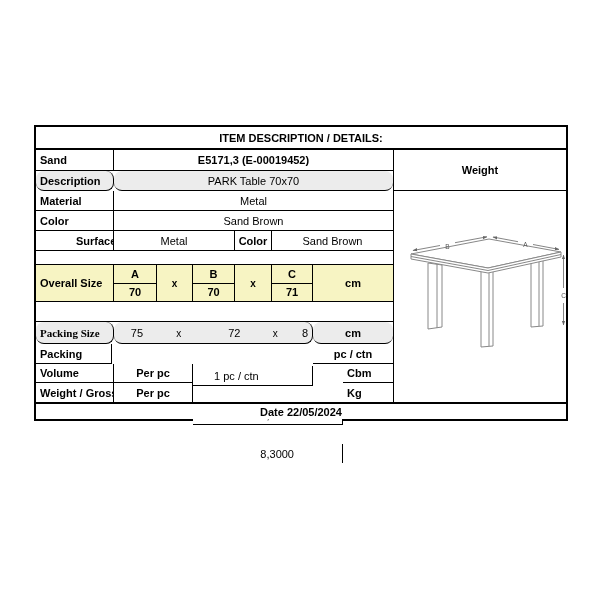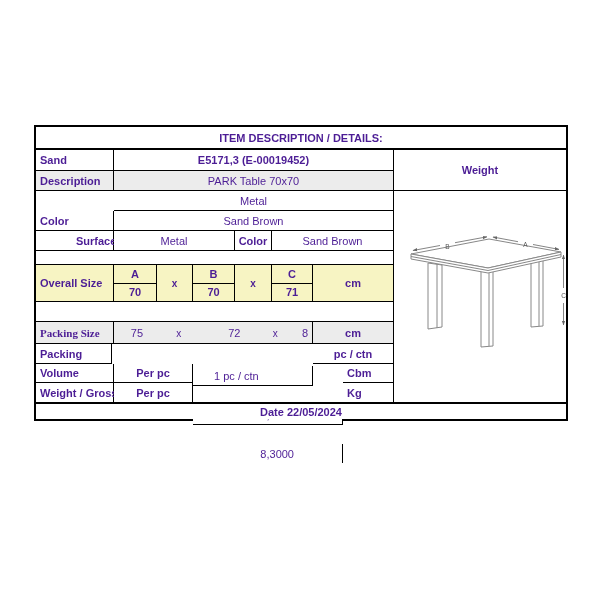--- a/index.html
+++ b/index.html
@@ -1,30 +1,30 @@
 <!DOCTYPE html>
 <html style="--border: #000000; --row-gray: #ececec; --highlight-yellow: #f7f4c3; --drawing-line: #888888; --dim-line: #666666;"><head>
 <meta charset="utf-8">
 <style>
   html,body{margin:0;padding:0;background:#fff;}
   .sheet{position:relative;width:600px;height:600px;background:#fff;
-         font-family:"Liberation Sans",sans-serif;color:#4c1d95;}
+         font-family:"Liberation Sans",sans-serif;color:#000000;}
   .tbl{position:absolute;left:36px;top:127px;width:530px;height:292px;}
   .outer{position:absolute;inset:-2px;border:2px solid var(--border,#000);pointer-events:none;}
   .c{position:absolute;box-sizing:border-box;display:flex;align-items:center;justify-content:center;
      font-size:11px;white-space:nowrap;background:#fff;}
   .lb{justify-content:flex-start;padding-left:4px;font-weight:bold;}
   .bold{font-weight:bold;}
   .small{font-size:10px;}
   .br{border-right:1px solid var(--border,#000);}
   .bb{border-bottom:1px solid var(--border,#000);}
   .bl{border-left:1px solid var(--border,#000);}
   .bb2{border-bottom:2px solid var(--border,#000);}
   .bt2{border-top:2px solid var(--border,#000);}
-  .gray{background:var(--row-gray,#ececec);}
+  .gray{background:var(--row-gray,#ececec);border-radius:8px;}
   .yellow{background:var(--highlight-yellow,#f7f4c3);}
   .halves{flex-direction:column;align-items:stretch;padding:0;}
   .half{flex:1;display:flex;align-items:center;justify-content:center;font-weight:bold;}
   .half.first{border-bottom:1px solid var(--border,#000);}
   .rel{position:relative;}
   .pos{position:absolute;top:50%;transform:translate(-50%,-50%);}
   .unit-l{justify-content:flex-start;padding-left:4px;font-weight:bold;}
   svg{display:block;overflow:visible;}
   svg text{font-family:"Liberation Sans",sans-serif;font-size:6.5px;fill:#555;}
 </style>
@@ -36,20 +36,21 @@
     <div class="outer"></div>
 
     <div class="c bb2 bold" style="left:0;top:0;width:530px;height:23px;">ITEM DESCRIPTION / DETAILS:</div>
 
     <div class="c lb br bb" style="left:0;top:23px;width:78px;height:21px;">Sand</div>
     <div class="c bb bold" style="left:78px;top:23px;width:279px;height:21px;">E5171,3 (E-00019452)</div>
 
     <div class="c lb br bb gray" style="left:0;top:44px;width:78px;height:20px;">Description</div>
     <div class="c bb gray" style="left:78px;top:44px;width:279px;height:20px;">PARK Table 70x70</div>
 
+    <div class="c lb br bb" style="left:0;top:64px;width:78px;height:20px;">Material</div>
     <div class="c bb" style="left:78px;top:64px;width:279px;height:20px;">Metal</div>
 
     <div class="c lb br bb" style="left:0;top:84px;width:78px;height:20px;">Color</div>
     <div class="c bb" style="left:78px;top:84px;width:279px;height:20px;">Sand Brown</div>
 
     <div class="c lb br bb" style="left:0;top:104px;width:78px;height:20px;padding-left:40px;">Surface</div>
     <div class="c br bb" style="left:78px;top:104px;width:121px;height:20px;">Metal</div>
     <div class="c br bb bold" style="left:199px;top:104px;width:37px;height:20px;">Color</div>
     <div class="c bb" style="left:236px;top:104px;width:121px;height:20px;">Sand Brown</div>
 

